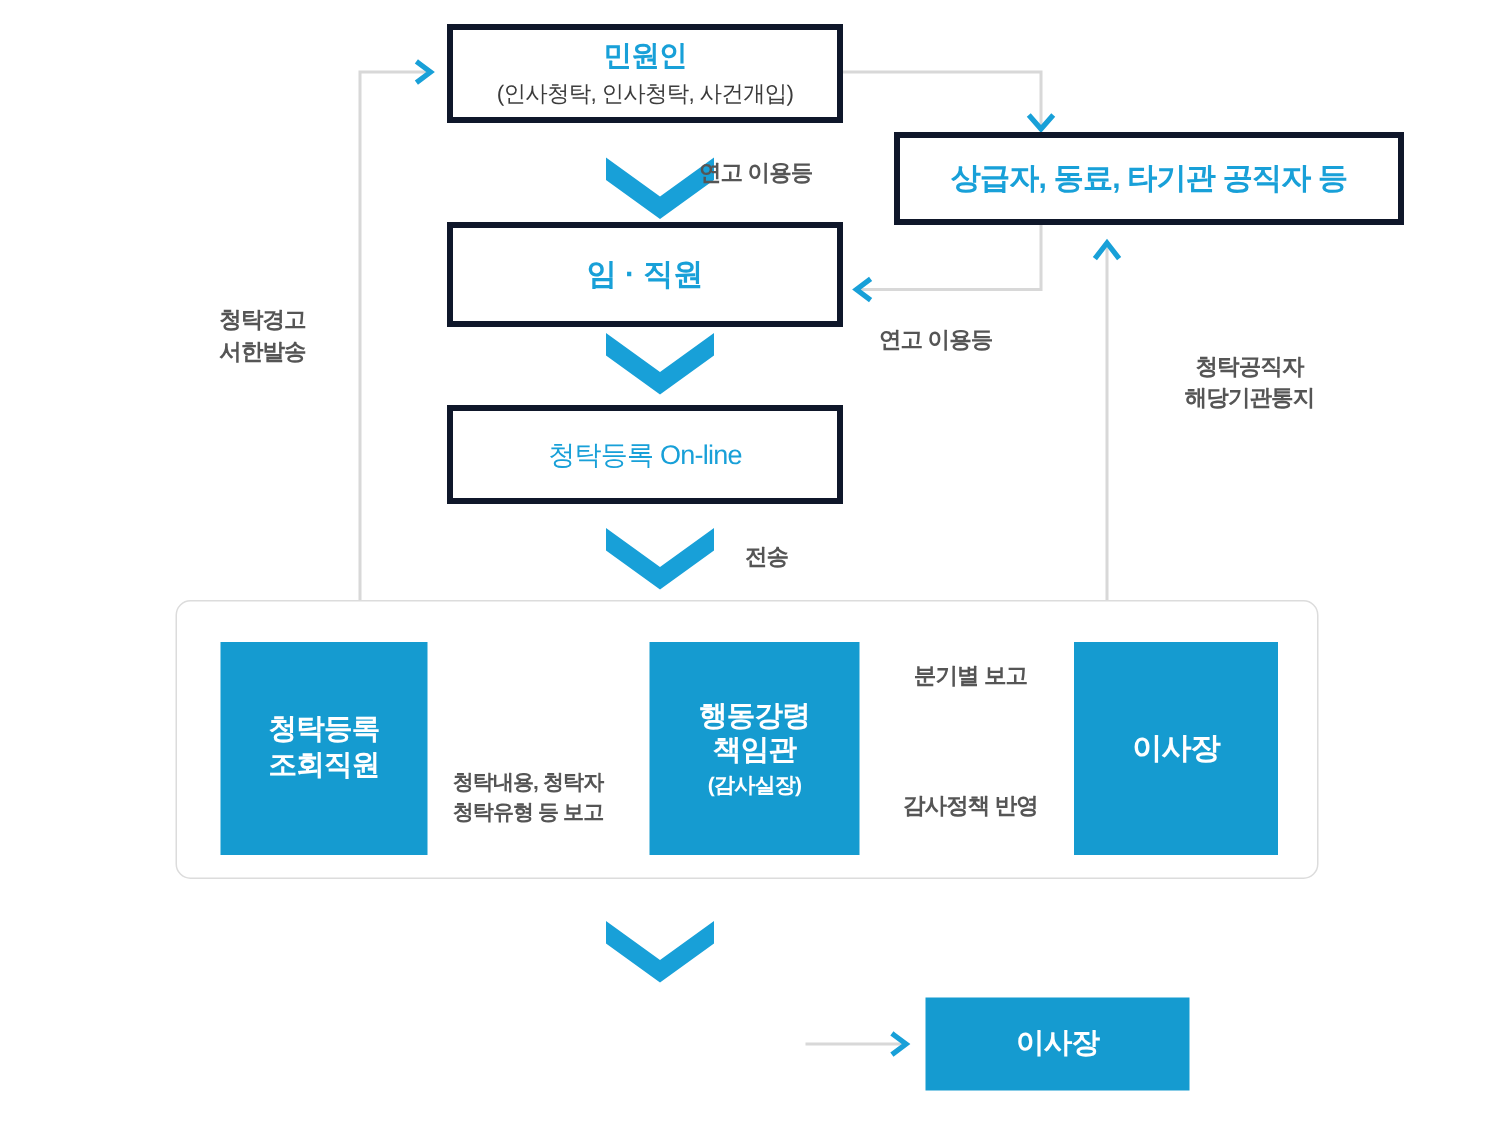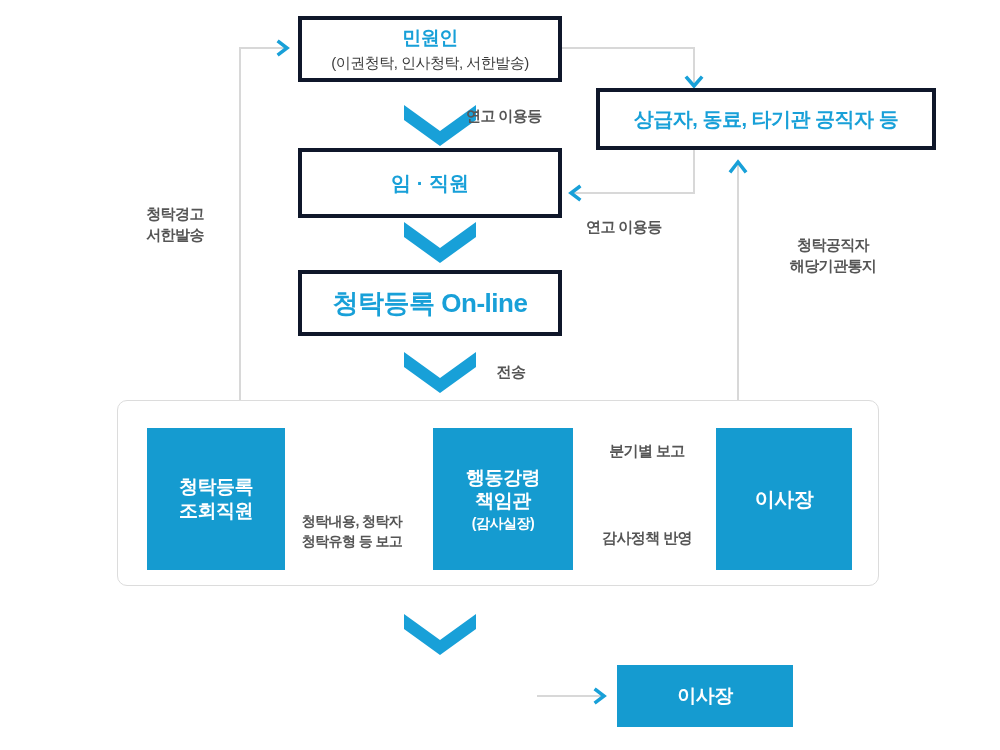--- a/index.html
+++ b/index.html
@@ -23,21 +23,21 @@
   }
 
   .n-title{font-weight:bold;line-height:1.25;letter-spacing:-0.5px;}
   .n-sub{line-height:1.25;letter-spacing:-0.5px;}
 
   
   #node-civil .n-title{font-size:19px;}
   #node-civil .n-sub{font-size:15px;color:#3c3c3c;margin-top:4px;}
   #node-superior .n-title{font-size:20px;}
   #node-staff .n-title{font-size:20px;letter-spacing:0px;}
-  #node-online .n-title{font-size:26px;font-weight:bold;}
+  #node-online .n-title{font-size:18px;font-weight:normal;}
   #node-reg-inq .n-title{font-size:19px;}
   #node-officer .n-title{font-size:19px;}
   #node-officer .n-sub{font-size:14px;margin-top:2px;font-weight:bold;}
   #node-chair .n-title{font-size:20px;}
   #node-emp .n-title{font-size:19px;}
   #node-chair2 .n-title{font-size:19px;}
 
   .label{
     position:absolute;color:#555555;font-size:15px;font-weight:bold;
     line-height:1.4;text-align:center;letter-spacing:-0.6px;white-space:pre-line;
@@ -117,21 +117,21 @@
     <g>
       <path class="ln" d="M537,696 L603,696"></path>
       <path class="ah" d="M596,690 L604,696 L596,702"></path>
     </g>
   </svg>
 
   <div class="container-box" style="left:117px;top:400px;width:762px;height:186px;"></div>
 
   <div class="node node-outline" id="node-civil" style="left:298px;top:16px;width:264px;height:66px;">
     <div class="n-title">민원인</div>
-    <div class="n-sub">(이권청탁, 인사청탁, 서한발송)</div>
+    <div class="n-sub">(인사청탁, 인사청탁, 사건개입)</div>
   </div>
 
   <div class="node node-outline" id="node-staff" style="left:298px;top:148px;width:264px;height:70px;">
     <div class="n-title">임 · 직원</div>
   </div>
 
   <div class="node node-outline" id="node-superior" style="left:596px;top:88px;width:340px;height:62px;">
     <div class="n-title">상급자, 동료, 타기관 공직자 등</div>
   </div>
 

